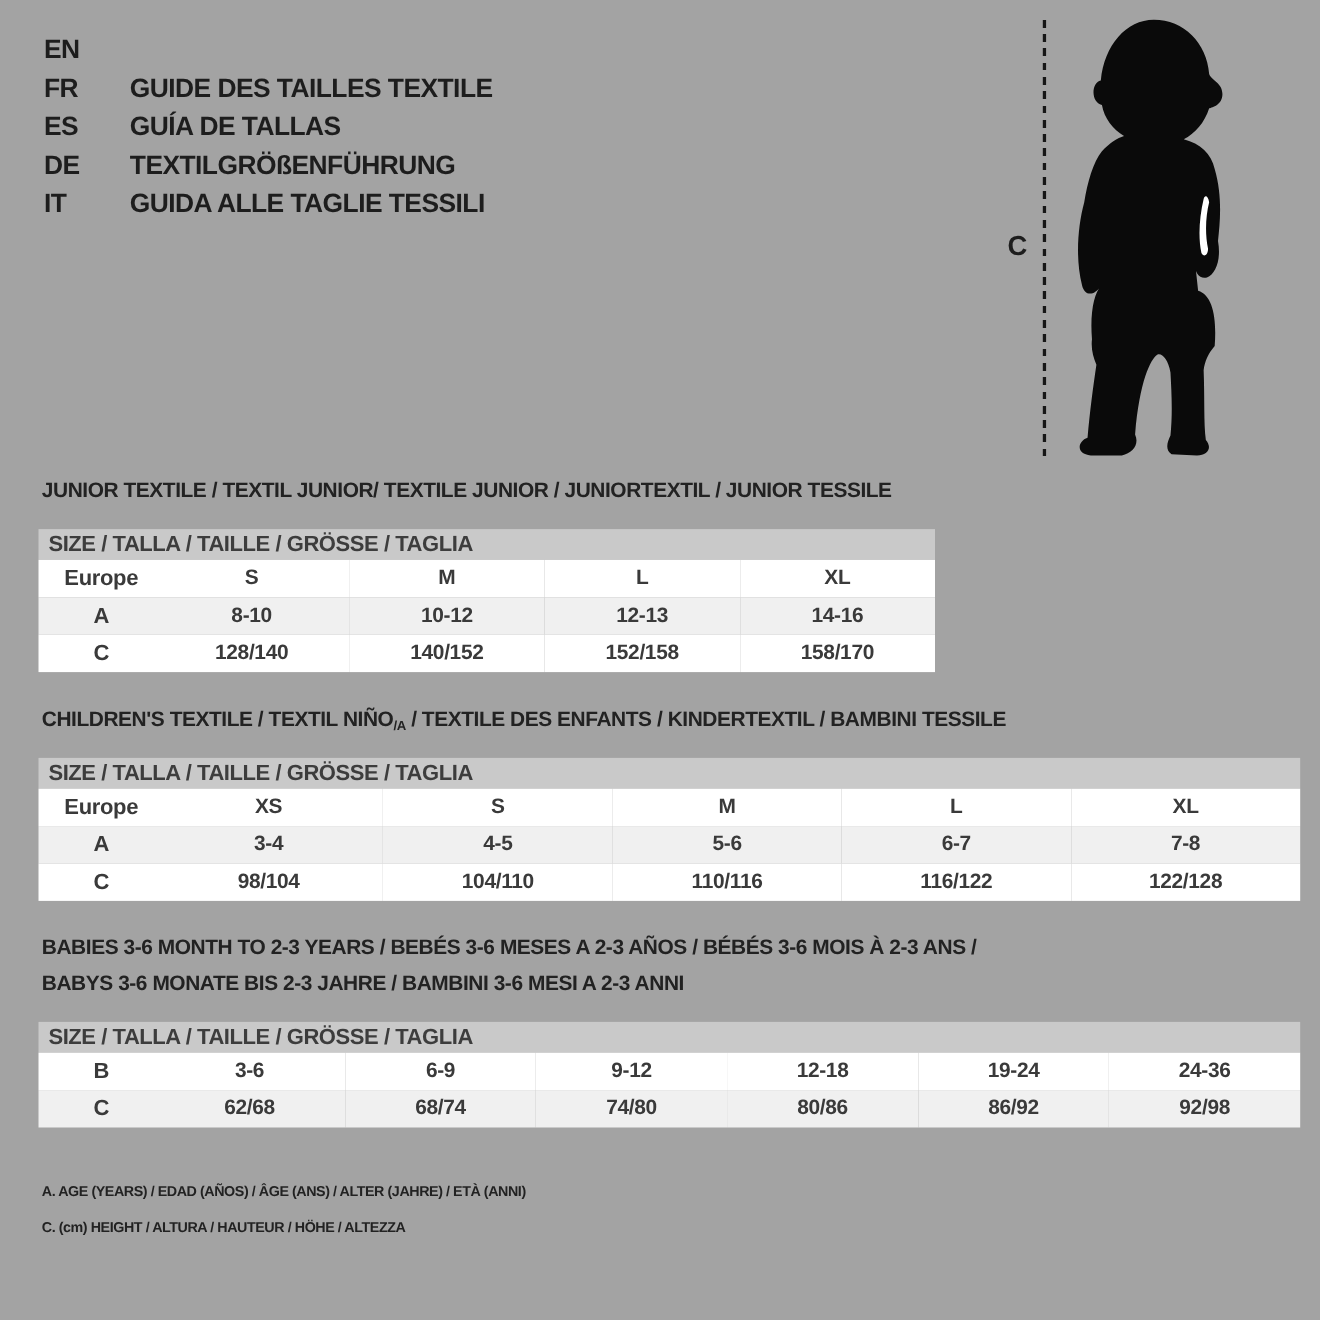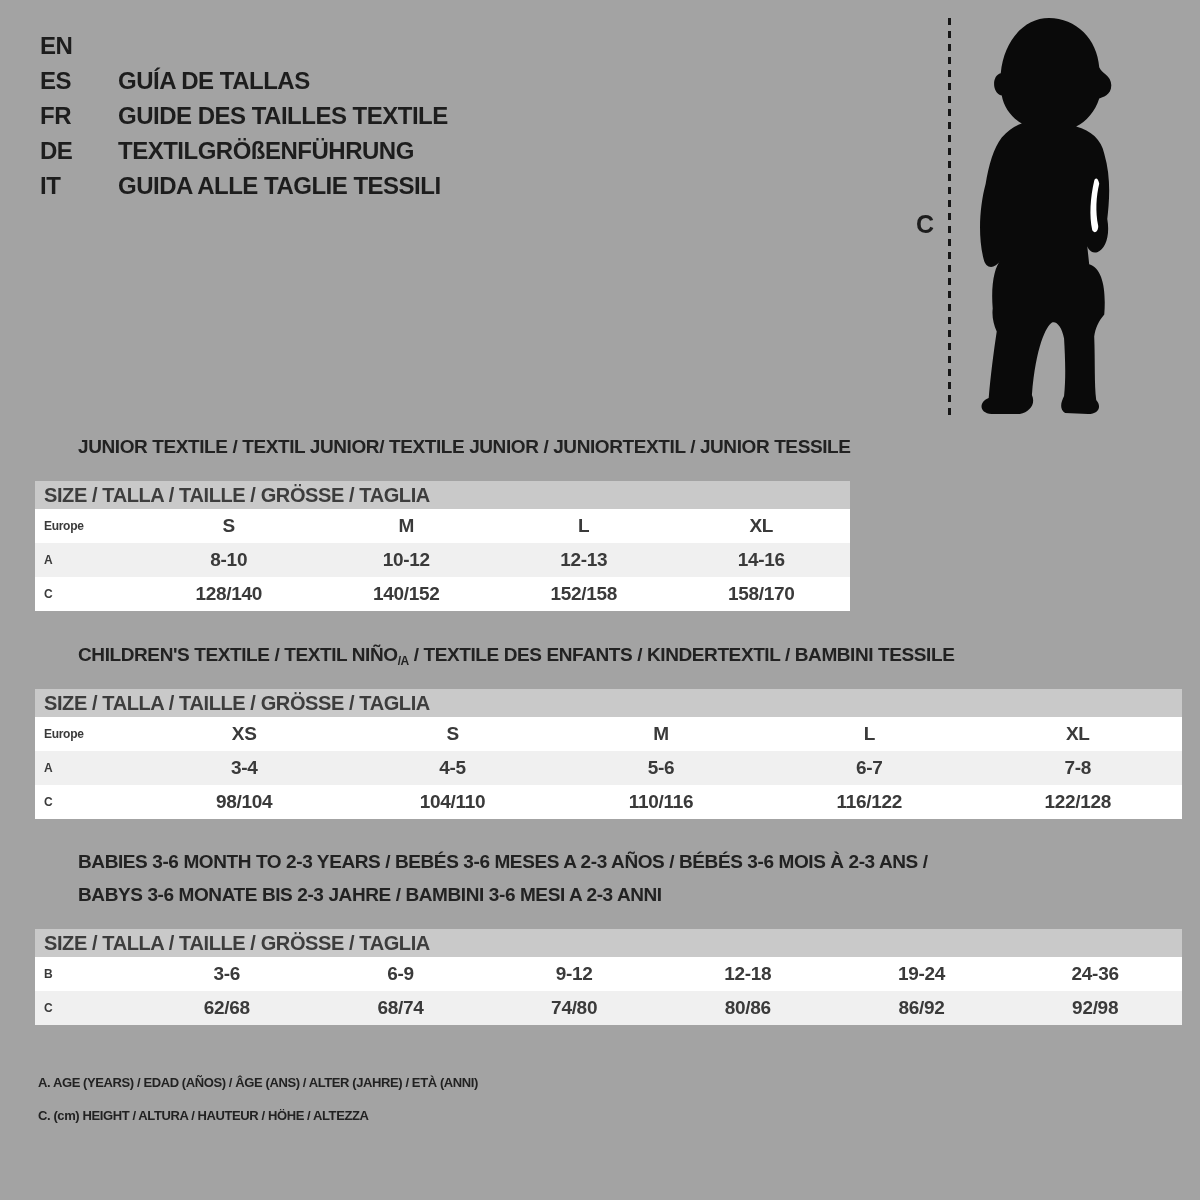--- a/index.html
+++ b/index.html
@@ -26,61 +26,61 @@
     font-size:25px;font-weight:700;color:#1d1d1d;text-align:center;
   }
   .measure-line{
     position:absolute;left:948px;top:18px;width:3px;height:397px;
     background:repeating-linear-gradient(to bottom,#161616 0 7px,transparent 7px 13px);
   }
   .toddler{position:absolute;left:963px;top:15px;width:177px;height:402px;}
   
   .sec-title{
     position:absolute;left:38px;
-    font-size:19px;font-weight:700;letter-spacing:-0.4px;color:#222;white-space:nowrap;margin-left:40px;
+    font-size:19px;font-weight:700;letter-spacing:-0.4px;color:#222;white-space:nowrap;
   }
   .sec-title .subsmall{font-size:12px;vertical-align:-4px;font-weight:700;}
   
   .tbl{position:absolute;left:35px;}
   .tbl-header{
     background:#c9c9c9;height:28px;line-height:28px;
     font-size:20px;font-weight:700;letter-spacing:-0.4px;color:#3d3d3d;
     padding-left:9px;box-sizing:border-box;
   }
   table{border-collapse:collapse;table-layout:fixed;}
   td{
     height:34px;font-size:19px;font-weight:700;letter-spacing:-0.3px;color:#3a3a3a;
     text-align:center;padding:0;vertical-align:middle;
   }
-  td.rowlabel{text-align:left;padding-left:9px;font-size:12px;}
+  td.rowlabel{text-align:center;padding-left:9px;font-size:20px;}
   tr.alt{background:#f0f0f0;}
   tr.plain{background:#ffffff;}
   
   .legend{position:absolute;left:38px;top:1066px;}
   .legend-row{
     height:33px;display:flex;align-items:center;
     font-size:13px;font-weight:700;letter-spacing:-0.4px;color:#222;white-space:nowrap;
   }
 </style>
 </head>
 <body>
 
 <div class="page">
 
   <div class="lang-list">
     <div class="lang-row">
       <span class="lang-code">EN</span>
     </div>
     <div class="lang-row">
+      <span class="lang-code">FR</span>
+      <span class="lang-label">GUIDE DES TAILLES TEXTILE</span>
+    </div>
+    <div class="lang-row">
       <span class="lang-code">ES</span>
       <span class="lang-label">GUÍA DE TALLAS</span>
-    </div>
-    <div class="lang-row">
-      <span class="lang-code">FR</span>
-      <span class="lang-label">GUIDE DES TAILLES TEXTILE</span>
     </div>
     <div class="lang-row">
       <span class="lang-code">DE</span>
       <span class="lang-label">TEXTILGRÖßENFÜHRUNG</span>
     </div>
     <div class="lang-row">
       <span class="lang-code">IT</span>
       <span class="lang-label">GUIDA ALLE TAGLIE TESSILI</span>
     </div>
   </div>

